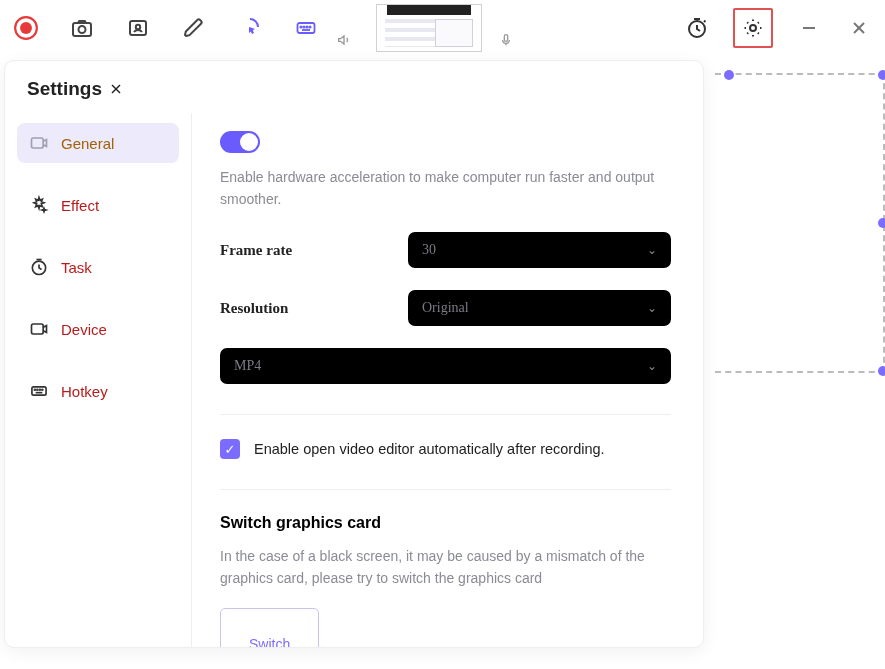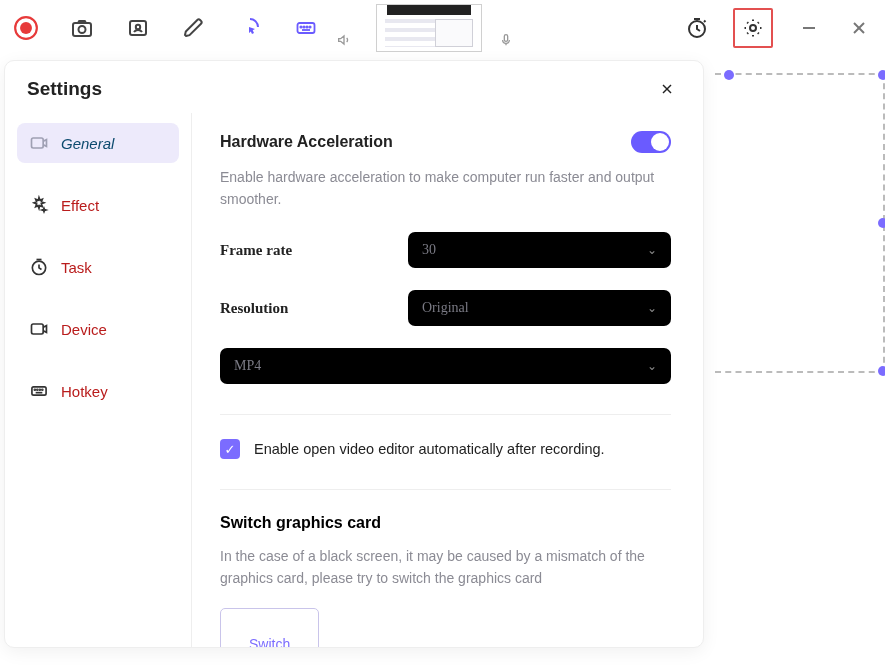--- a/index.html
+++ b/index.html
@@ -22,27 +22,27 @@
 .settings-highlight { border: 2px solid #e35050; padding: 4px; border-radius: 2px; }
 
 .selection-area { position:absolute; top:73px; right:0; width:170px; height:300px; border:2px dashed #bbb; border-left:none; }
 .sel-handle { position:absolute; width:10px; height:10px; background:#7b6cff; border-radius:50%; }
 .sh1 { top:-5px; right:-5px; }
 .sh2 { top:50%; right:-5px; margin-top:-5px; }
 .sh3 { bottom:-5px; right:-5px; }
 .sh4 { top:-5px; left:9px; }
 
 .settings-panel { position: relative; margin: 4px 0 0 4px; width: 700px; height: 588px; background: #fff; border: 1px solid #eee; border-radius: 10px; box-shadow: 0 4px 18px rgba(0,0,0,0.06); display:flex; flex-direction:column; overflow:hidden; }
-.panel-header { display:flex; align-items:center; justify-content:space-between; padding: 14px 22px 10px 22px; }
+.panel-header { display:flex; align-items:center; justify-content:flex-start; padding: 14px 22px 10px 22px; }
 .panel-header h1 { font-size: 19px; font-weight: 700; color:#222; }
 .close-btn { width:28px; height:28px; display:flex; align-items:center; justify-content:center; color:#333; cursor:pointer; font-size:18px; }
 .panel-body { flex:1; display:flex; overflow:hidden; }
 .sidebar { width: 187px; border-right: 1px solid #eee; padding: 10px 12px; }
 .side-item { display:flex; align-items:center; gap:12px; padding: 10px 12px; border-radius: 8px; color:#b91c1c; font-size:15px; cursor:pointer; margin-bottom: 22px; }
-.side-item.active { background: #edeafb; color: #0c4a6e; font-style: italic; }
+.side-item.active { background: #edeafb; color: #a16207; }
 .side-item svg { width:20px; height:20px; flex-shrink:0; }
 .content { flex:1; padding: 18px 32px 18px 28px; overflow:auto; }
 .row-head { display:flex; align-items:center; justify-content:space-between; }
 .section h2 { font-size: 16px; font-weight: 700; color:#222; }
 .desc { color:#8b8b94; font-size:14px; line-height:1.55; margin-top:14px; }
 .toggle { width:40px; height:22px; background:#6a5bff; border-radius:11px; position:relative; cursor:pointer; }
 .toggle::after { content:""; position:absolute; top:2px; right:2px; width:18px; height:18px; background:#fff; border-radius:50%; }
 .form-row { display:flex; align-items:center; margin-top:22px;font-family:Liberation Serif, serif; }
 .form-row label { width:188px; font-weight:700; font-size:15px; color:#222; }
 .select { flex:1; background:#000000; border-radius:7px; height:36px; display:flex; align-items:center; justify-content:space-between; padding:16px 14px; color:#7a7a84; font-size:14px; cursor:pointer; }
@@ -205,21 +205,20 @@
             <circle cx="13" cy="10.5" r="0.6" fill="#333"></circle>
             <circle cx="16" cy="10.5" r="0.6" fill="#333"></circle>
           </svg>
         <span>Hotkey</span>
       </div>
     </div>
 
     <div class="content">
       <div class="section">
         <div class="row-head">
-          <h2>Hardware Acceleration</h2>
           <div class="toggle"></div>
         </div>
         <p class="desc">Enable hardware acceleration to make computer run faster and output smoother.</p>
       </div>
 
       <div class="form-row">
         <label>Frame rate</label>
         <div class="select">
           <span>30</span>
           <span class="chev">⌄</span>

